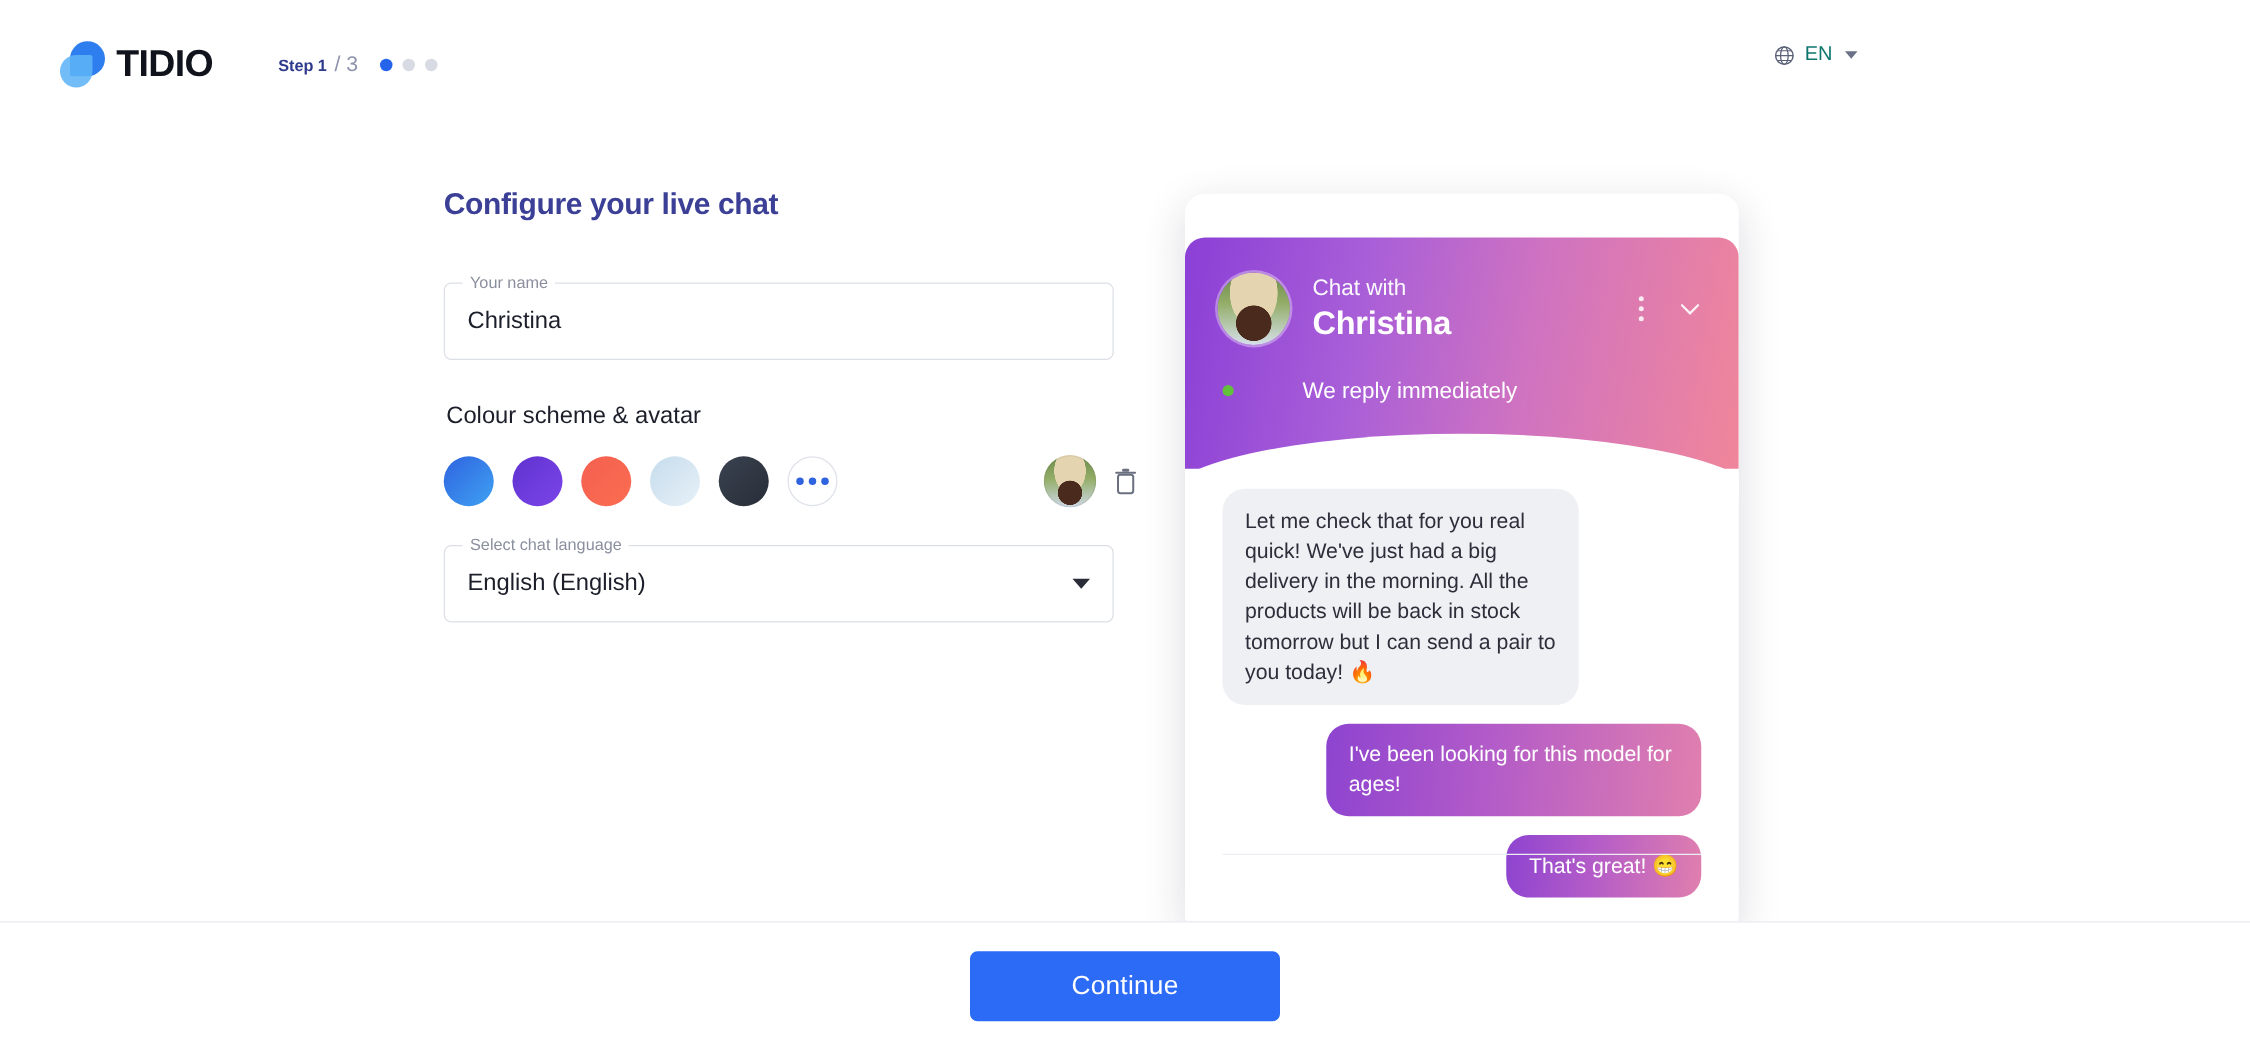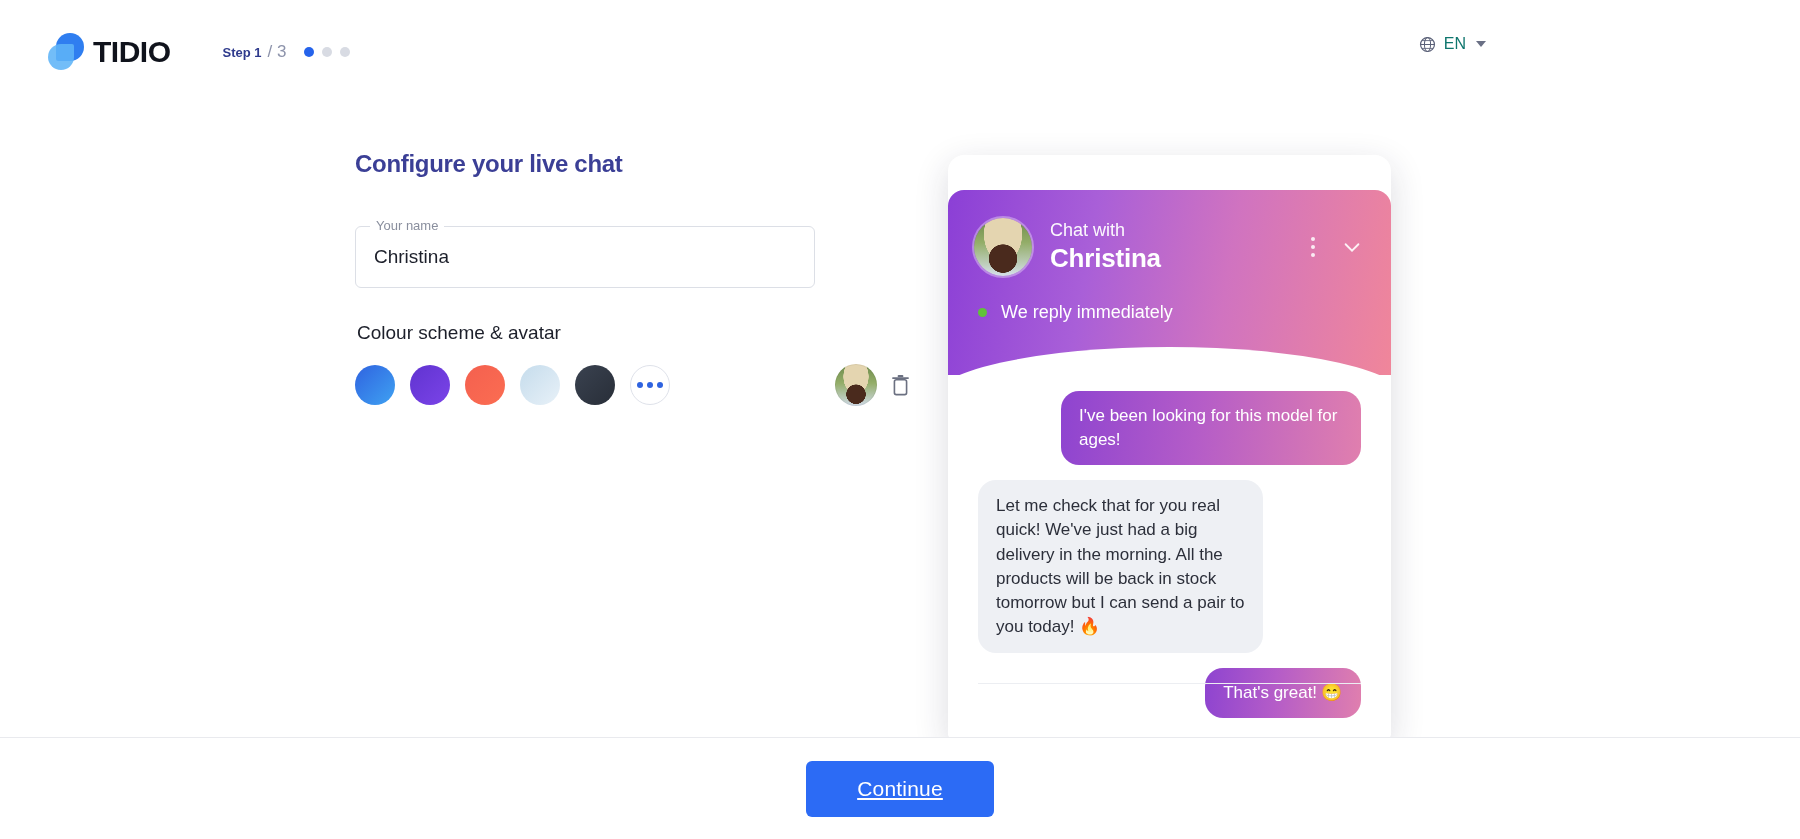--- a/index.html
+++ b/index.html
@@ -45,21 +45,21 @@
   .globe { width:17px; height:17px; display:block; }
   .caret-sm { width:0;height:0;border-left:5px solid transparent;border-right:5px solid transparent;border-top:6px solid #6a7085; margin-left:2px;}
 
   
   .form-col { position:absolute; left:355px; top:150px; width:460px; }
   .title {
     font-size:24px; font-weight:700; color:#3b3f96; letter-spacing:-0.3px;
     margin-bottom: 48px;
   }
   .field {
-    position:relative; width:460px; height:62px;
+    position:relative; width:536px; height:62px;
     border:1px solid #dcdfe6; border-radius:6px; background:#fff;
     display:flex; align-items:center; padding:0 18px;
   }
   .field-legend {
     position:absolute; top:-9px; left:14px; background:#fff; padding:0 6px;
     font-size:13px; color:#8a8f9e;
   }
   .field-value { font-size:19px; color:#1c1f2a; }
   .sub-label { font-size:19px; color:#1c1f2a; margin: 34px 0 20px 2px; }
 
@@ -112,21 +112,21 @@
       linear-gradient(180deg,#6d8a4b 0%, #93ad68 42%, #d6e0ea 100%);
     box-shadow: 0 0 0 2px rgba(255,255,255,.35);
   }
   .wg-names { margin-left:18px; color:#fff; }
   .wg-chatwith { font-size:18px; font-weight:400; opacity:.96; }
   .wg-person { font-size:26px; font-weight:700; margin-top:2px; letter-spacing:-0.2px;}
   .wg-actions { margin-left:auto; display:flex; align-items:center; gap:26px; padding-right:6px;}
   .kebab { display:flex; flex-direction:column; gap:4px; cursor:pointer; }
   .kebab i { width:4px;height:4px;border-radius:50%;background:rgba(255,255,255,.85);display:block;}
   .chev { width:22px;height:22px; cursor:pointer; }
-  .wg-status { display:flex; align-items:center; padding:26px 0 0 30px; color:#fff; font-size:18px;}
+  .wg-status { display:flex; align-items:center; padding:26px 0 0 30px; color:#fff; font-size:18px;gap:41px;}
   .status-dot { width:9px;height:9px;border-radius:50%;background:#61c13a;margin-right:14px;flex:none;}
 
   .wg-body { position:relative; padding: 16px 30px 0 30px; }
   .bubble { border-radius:18px; font-size:17px; line-height:1.42; max-width:300px; }
   .bubble.me {
     margin-left:auto; color:#fff; padding:13px 18px;
     background: linear-gradient(95deg, #8e44d0 0%, #b45cc8 45%, #e07fae 100%);
   }
   .bubble.them {
     background:#eef0f4; color:#2c2f3a; padding:14px 18px; max-width:285px;
@@ -135,25 +135,24 @@
   .row.right { justify-content:flex-end; }
   .wg-divider { position:absolute; left:30px; right:30px; bottom:34px; height:1px; background:#eceef2; }
 
   
   .footer {
     position:absolute; left:0; bottom:0; width:1800px; height:102px;
     background:#fff; border-top:1px solid #e9eaee;
     display:flex; align-items:center; justify-content:center;
   }
   .continue-btn {
-    width:188px; height:56px; border:none; border-radius:6px;
+    width:248px; height:56px; border:none; border-radius:6px;
     background:#2c6bf5; color:#fff; font-size:21px; font-weight:400;
     font-family:"Liberation Sans", sans-serif; cursor:pointer;
     letter-spacing:.2px;
-    text-decoration:underline;
   }
 </style>
 </head>
 <body>
 
 <div class="page">
 
   <div class="topbar">
     <div class="brand">
       <div class="logo-mark">
@@ -211,20 +210,25 @@
       <div class="avatar-group">
         <span class="avatar-thumb"></span>
         <svg class="trash" width="19" height="22" viewBox="0 0 20 23">
           <rect x="1.2" y="3.4" width="17.6" height="1.7" rx=".8" fill="#6b7081"></rect>
           <rect x="7" y="1" width="6" height="2.4" rx="1" fill="#6b7081"></rect>
           <rect x="3.6" y="6" width="12.8" height="15.6" rx="2" fill="none" stroke="#6b7081" stroke-width="1.7"></rect>
         </svg>
       </div>
     </div>
 
+    <div class="field select-field">
+      <span class="field-legend">Select chat language</span>
+      <span class="field-value">English (English)</span>
+      <span class="caret-lg"></span>
+    </div>
   </div>
 
   <div class="widget">
     <div class="wg-header">
       <div class="wg-top">
         <span class="wg-avatar"></span>
         <div class="wg-names">
           <div class="wg-chatwith">Chat with</div>
           <div class="wg-person">Christina</div>
         </div>
@@ -240,26 +244,26 @@
         </div>
       </div>
       <div class="wg-status">
         <span class="status-dot"></span>
         <span>We reply immediately</span>
       </div>
       <div class="curve"></div>
     </div>
 
     <div class="wg-body">
+      <div class="row">
+        <div class="bubble them">Let me check that for you real quick! We've just had a big delivery in the morning. All the products will be back in stock tomorrow but I can send a pair to you today! 🔥</div>
+      </div>
       <div class="row right">
         <div class="bubble me">I've been looking for this model for ages!</div>
       </div>
-      <div class="row">
-        <div class="bubble them">Let me check that for you real quick! We've just had a big delivery in the morning. All the products will be back in stock tomorrow but I can send a pair to you today! 🔥</div>
-      </div>
       <div class="row right">
         <div class="bubble me">That's great! 😁</div>
       </div>
       <div class="wg-divider"></div>
     </div>
   </div>
 
   <div class="footer">
     <button class="continue-btn">Continue</button>
   </div>

